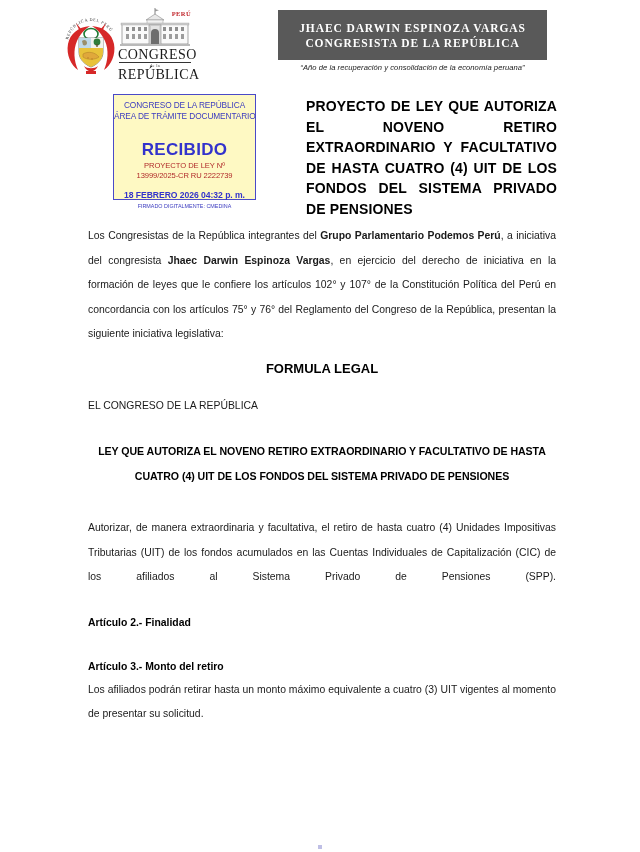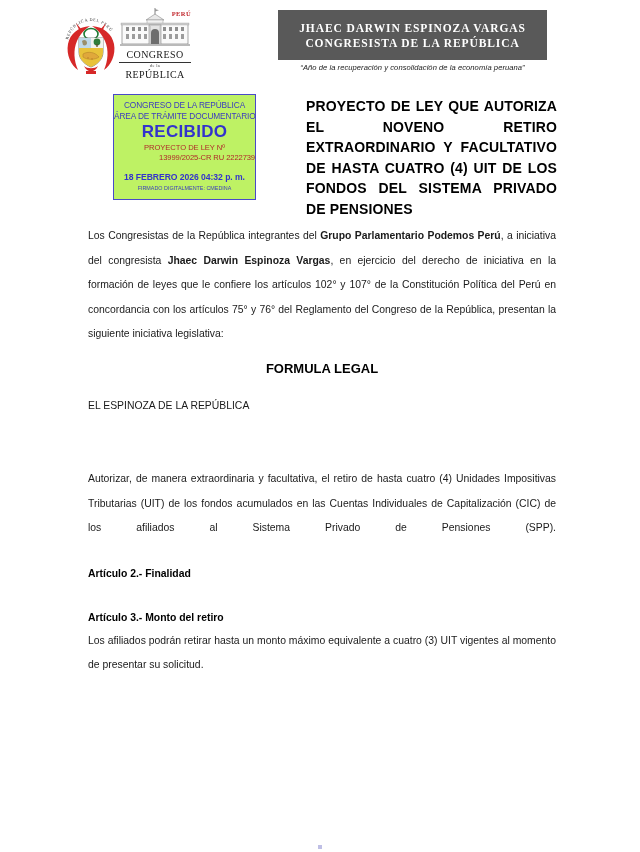--- a/index.html
+++ b/index.html
@@ -46,21 +46,21 @@
     margin-left: -2px;
   }
 
   .congress-building {
     width: 74px;
     height: 40px;
     display: block;
   }
   .congress-word {
     font-family: "Liberation Serif", serif;
-    font-size: 10px;
+    font-size: 14px;
     letter-spacing: 0.4px;
     text-align: center;
     color: #1a1a1a;
     line-height: 12px;
     margin-top: 1px;
   }
   .congress-dela {
     font-family: "Liberation Serif", serif;
     font-size: 4.6px;
     text-align: center;
@@ -122,53 +122,52 @@
 
   
   .stamp {
     position: absolute;
     left: 113px;
     top: 94px;
     width: 143px;
     height: 106px;
     border: 1.5px solid #4a4ac8;
     box-sizing: border-box;
-    background: #bef264;
+    background: #fef9c3;
     text-align: center;
     padding-top: 5px;
   }
   .stamp .s-line1,
   .stamp .s-line2 {
     font-size: 8.3px;
     color: #3b3bbf;
     letter-spacing: -0.1px;
     line-height: 10.5px;
     white-space: nowrap;
   }
   .stamp .s-recibido {
     font-size: 17px;
     font-weight: bold;
     color: #3333cc;
     letter-spacing: 0.3px;
     line-height: 21px;
-    margin-top: 0;
+    margin-top: 18px;
   }
   .stamp .s-proy {
     font-size: 7.6px;
     color: #b02a2a;
     letter-spacing: -0.05px;
     line-height: 10px;
     margin-top: 1px;
   }
   .stamp .s-num {
     font-size: 7.6px;
     color: #b02a2a;
     letter-spacing: -0.1px;
     line-height: 10px;
-    text-align: right;
   }
   .stamp .s-date {
     font-size: 8.6px;
     font-weight: bold;
     color: #3333cc;
     letter-spacing: -0.05px;
     line-height: 11px;
     margin-top: 9px;
   }
   .stamp .s-sign {
@@ -371,23 +370,24 @@
 <div class="doc-title">PROYECTO DE LEY QUE AUTORIZA EL NOVENO RETIRO EXTRAORDINARIO Y FACULTATIVO DE HASTA CUATRO (4) UIT DE LOS FONDOS DEL SISTEMA PRIVADO DE PENSIONES</div>
 
 <div class="body-wrap">
 
   <p class="just"><span>Los Congresistas de la República integrantes del </span><b>Grupo Parlamentario Podemos Perú</b><span>, a iniciativa del congresista </span><b>Jhaec Darwin Espinoza Vargas</b><span>, en ejercicio del derecho de iniciativa en la formación de leyes que le confiere los artículos 102° y 107° de la Constitución Política del Perú en concordancia con los artículos 75° y 76° del Reglamento del Congreso de la República, presentan la siguiente iniciativa legislativa:</span></p>
 
   <div class="sp-10"></div>
   <div class="centered">FORMULA LEGAL</div>
 
   <div class="sp-14"></div>
-  <div class="plain">EL ESPINOZA DE LA REPÚBLICA</div>
+  <div class="plain">EL CONGRESO DE LA REPÚBLICA</div>
 
   <div class="sp-22"></div>
+  <div class="law-title">LEY QUE AUTORIZA EL NOVENO RETIRO EXTRAORDINARIO Y FACULTATIVO DE HASTA CUATRO (4) UIT DE LOS FONDOS DEL SISTEMA PRIVADO DE PENSIONES</div>
 
   <div class="sp-28"></div>
   <p class="just last-justify">Autorizar, de manera extraordinaria y facultativa, el retiro de hasta cuatro (4) Unidades Impositivas Tributarias (UIT) de los fondos acumulados en las Cuentas Individuales de Capitalización (CIC) de los afiliados al Sistema Privado de Pensiones (SPP).</p>
 
   <div class="sp-22"></div>
   <div class="art-head">Artículo 2.- Finalidad</div>
 
   <div class="sp-22"></div>
   <div class="art-head">Artículo 3.- Monto del retiro</div>
   <p class="just">Los afiliados podrán retirar hasta un monto máximo equivalente a cuatro (3) UIT vigentes al momento de presentar su solicitud.</p>

